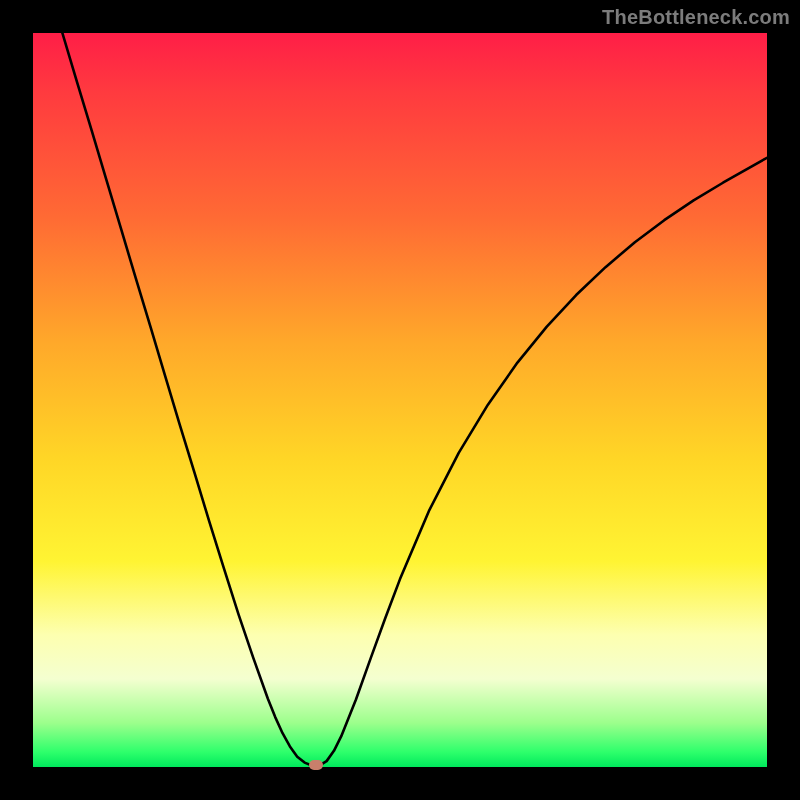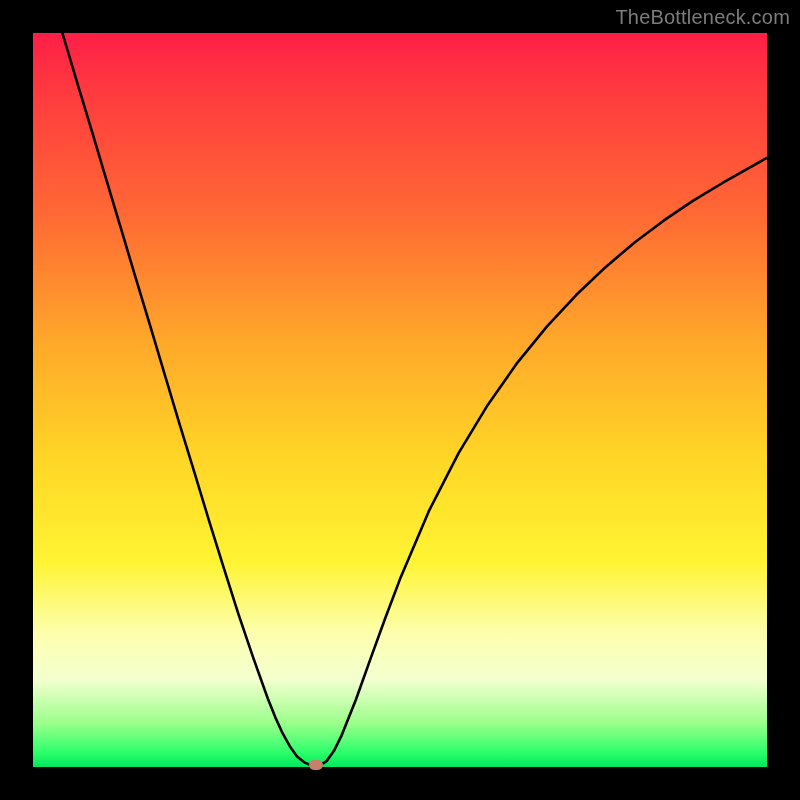--- a/index.html
+++ b/index.html
@@ -56,21 +56,21 @@
     background: #c87f6b;
     transform: translate(-50%, -50%);
   }
   .watermark {
     position: absolute;
     top: 6px;
     right: 10px;
     color: #7c7c7c;
     font-size: 20px;
     letter-spacing: 0.2px;
-    font-weight: 400;
+    font-weight: 700;
   }
 </style>
 </head>
 <body>
 
 <div class="frame">
 
   <div class="plot-area">
 
     <svg class="curve-svg" viewBox="0 0 734 734" preserveAspectRatio="none">

